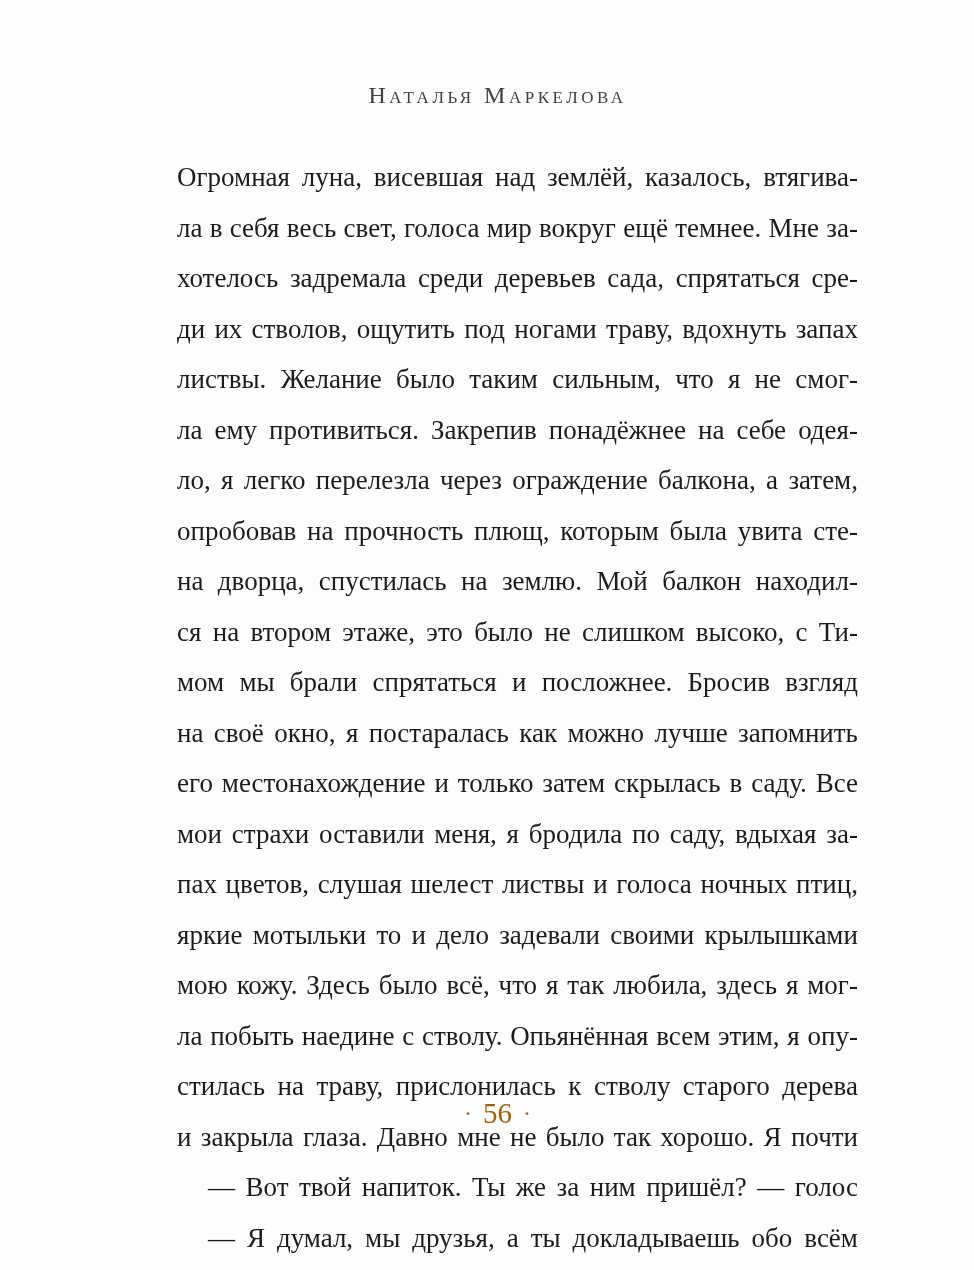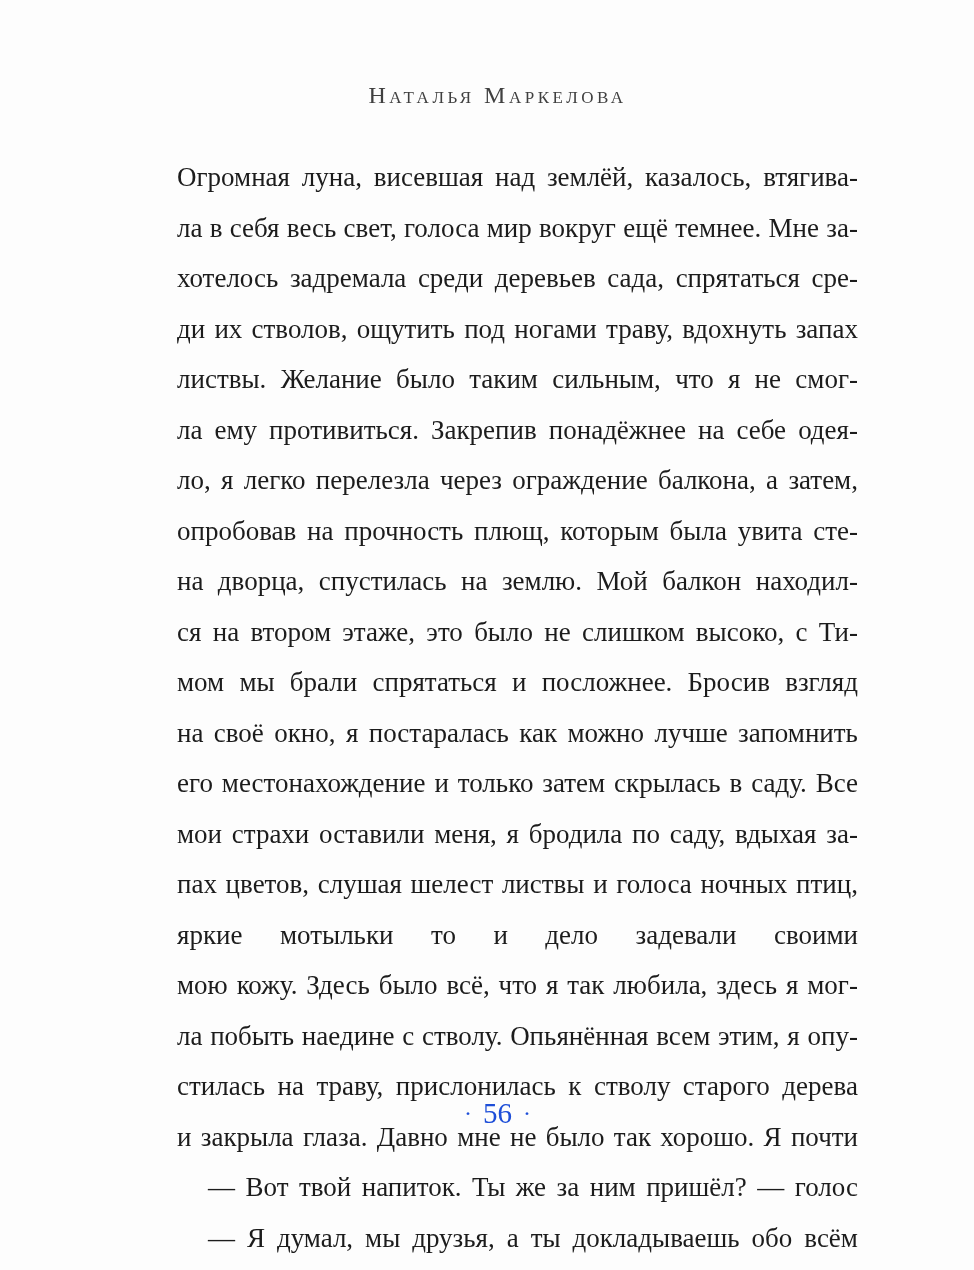--- a/index.html
+++ b/index.html
@@ -57,21 +57,21 @@
     padding-left: 31px;
   }
   .folio {
     position: absolute;
     top: 1096px;
     left: 157px;
     width: 681px;
     text-align: center;
     font-size: 29px;
     line-height: 34px;
-    color: #1d4ed8;
+    color: #a16207;
   }
   .folio .dot {
     font-size: 24px;
     position: relative;
     top: -2px;
     padding: 0 11px;
   }
 </style>
 </head>
 <body>
@@ -245,20 +245,21 @@
         <span>птиц,</span>
       </div>
       <div class="line just">
         <span>яркие</span>
         <span>мотыльки</span>
         <span>то</span>
         <span>и</span>
         <span>дело</span>
         <span>задевали</span>
         <span>своими</span>
+        <span>крылышками</span>
       </div>
       <div class="line just">
         <span>мою</span>
         <span>кожу.</span>
         <span>Здесь</span>
         <span>было</span>
         <span>всё,</span>
         <span>что</span>
         <span>я</span>
         <span>так</span>

